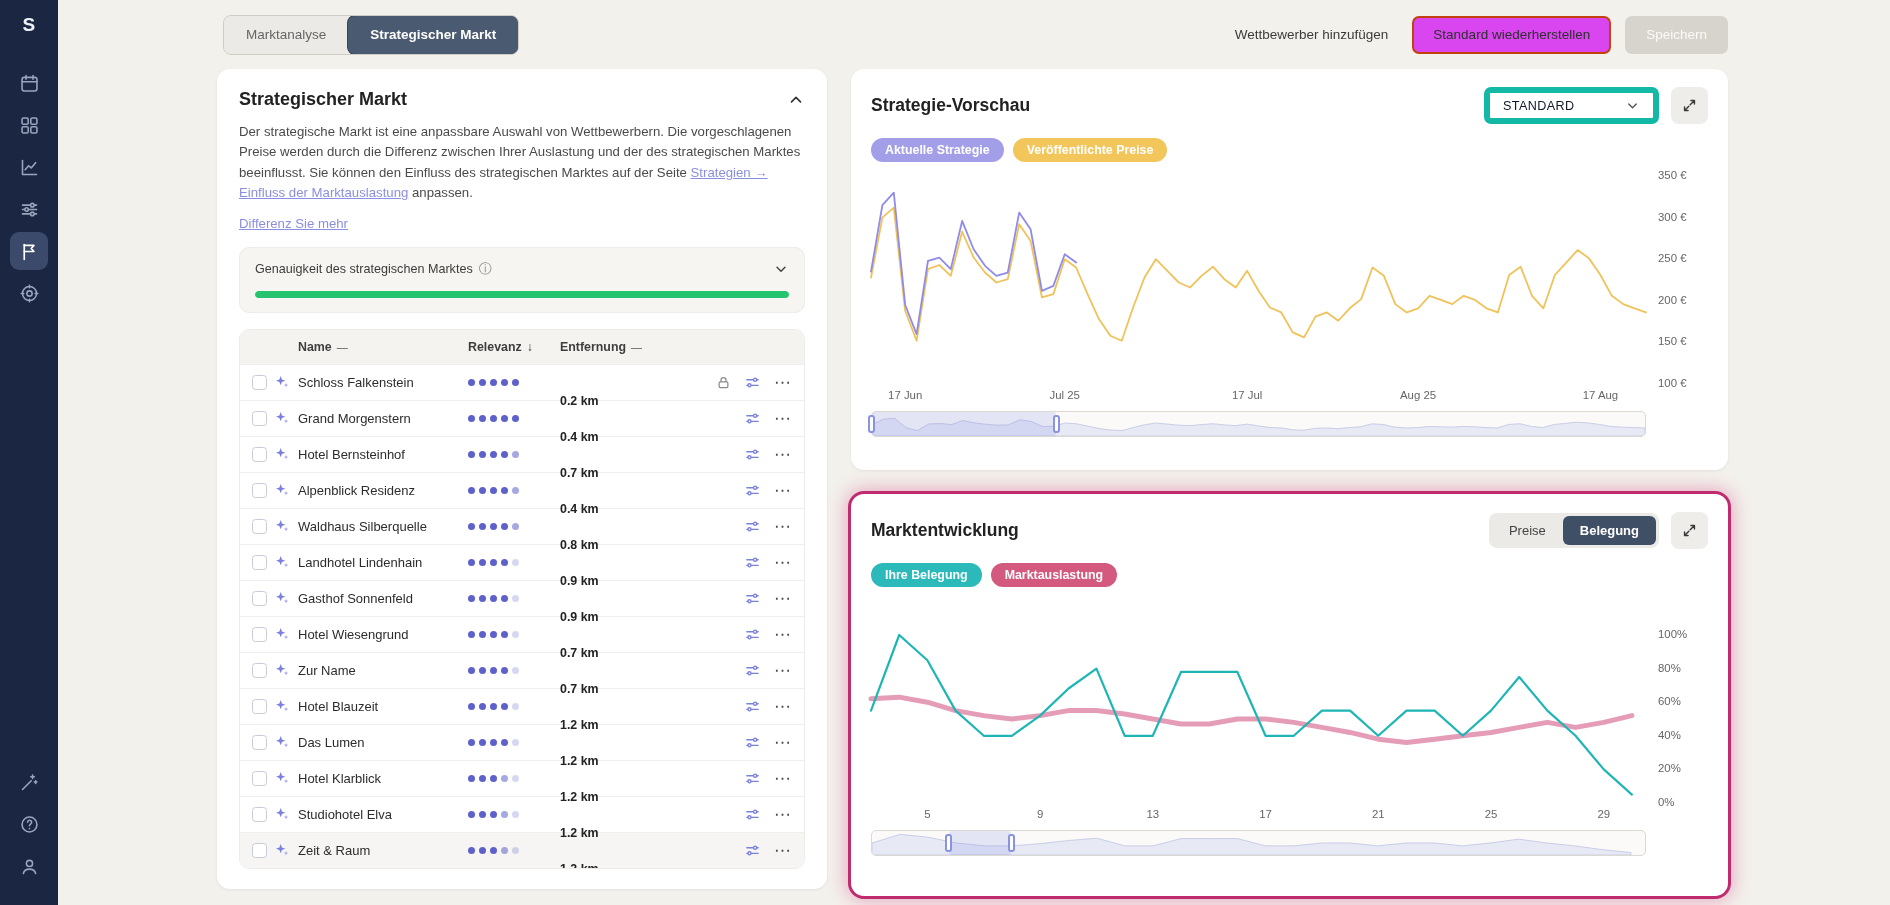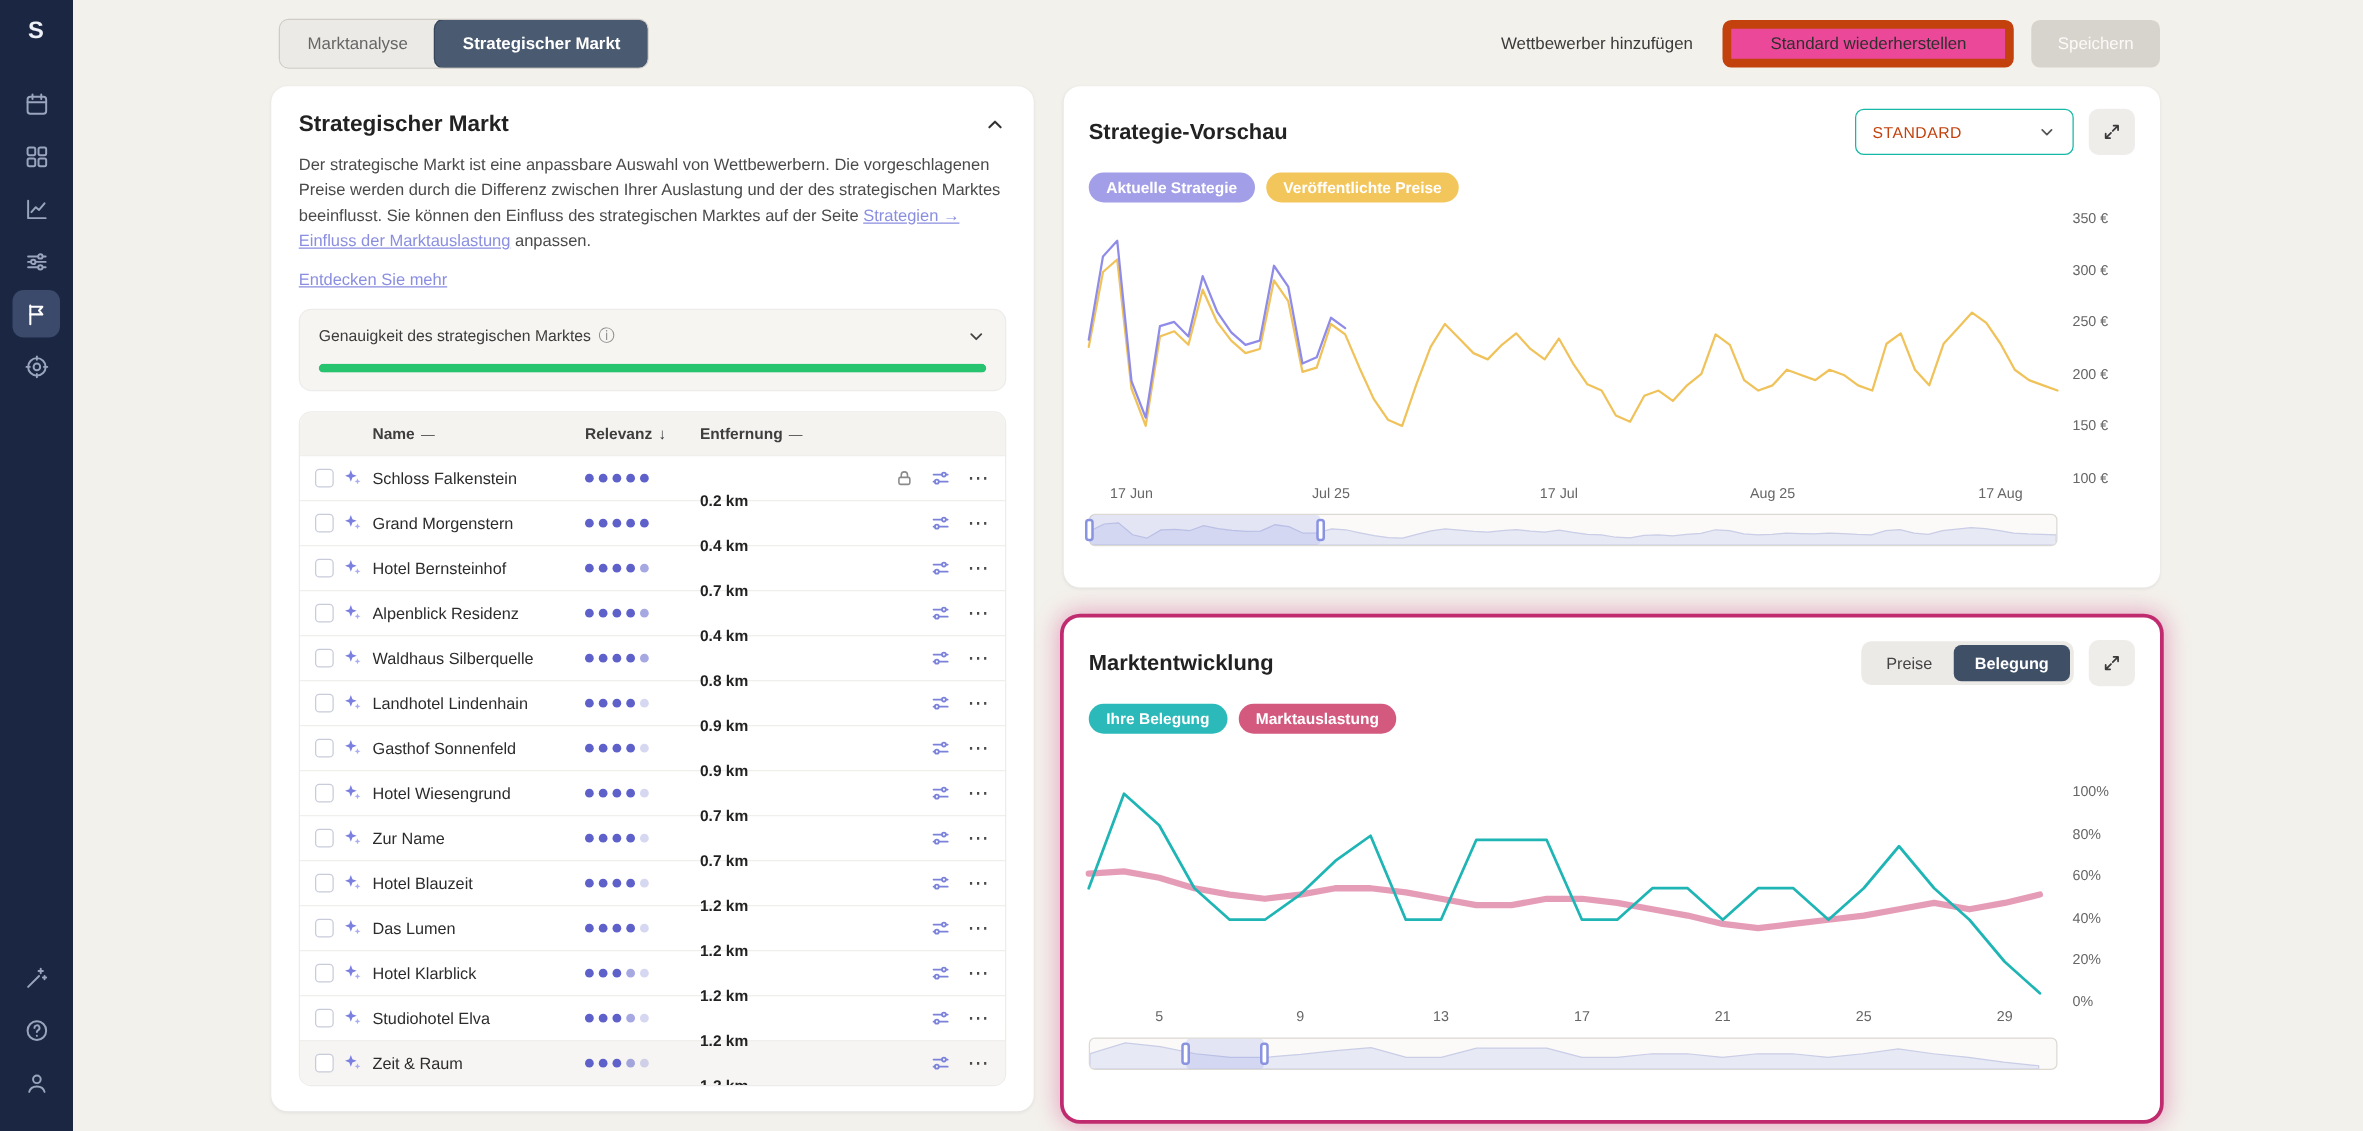--- a/index.html
+++ b/index.html
@@ -17,21 +17,21 @@
 
   
   .content { margin-left:58px; padding:0 162px 0 159px; }
   .topbar { height:69px; display:flex; align-items:center; gap:14px; }
   .hotel-select { width:288px; height:38px; background:#fff; border:1px solid #d8d4ce; border-radius:7px; display:flex; align-items:center; justify-content:space-between; padding:0 13px; font-size:13.5px; color:#333; cursor:pointer; }
   .tabgroup { display:flex; border-radius:8px; overflow:hidden; border:1px solid #cfccc6; margin-left:6px; }
   .tab { height:38px; display:flex; align-items:center; padding:0 22px; font-size:13.5px; color:#666; background:#eceae6; cursor:pointer; }
   .tab.active { background:#4a5a70; color:#fff; border-radius:7px; font-weight:600; box-shadow:0 0 0 1px #37455a; }
   .topbar .grow { flex:1; }
   .txt-btn { font-size:13.5px; color:#3b3b3b; cursor:pointer; margin-right:10px; }
-  .btn-outline { height:38px; padding:0 31px; background:#ec4899; border:7px solid #c2410c; border-radius:7px; font-size:13.5px; color:#2f2f2f; display:flex; align-items:center; cursor:pointer; }
+  .btn-outline { height:38px; padding:0 19px; background:#d946ef; border:2px solid #c2410c; border-radius:7px; font-size:13.5px; color:#2f2f2f; display:flex; align-items:center; cursor:pointer; }
   .btn-disabled { height:38px; padding:0 21px; background:#d7d4ce; border:none; border-radius:7px; font-size:13.5px; color:#fbfaf7; display:flex; align-items:center; }
 
   .layout { display:flex; gap:24px; align-items:flex-start; }
   .card { background:#fff; border-radius:13px; box-shadow:0 1px 3px rgba(25,25,50,.07); }
 
   
   .left-card { width:610px; height:820px; padding:20px 22px; }
   .panel-head { display:flex; align-items:center; justify-content:space-between; }
   .panel-title { font-size:18px; font-weight:700; color:#222; }
   .desc { margin-top:12px; font-size:13.2px; line-height:1.55; color:#4a4a4a; }
@@ -62,21 +62,21 @@
   .more { font-size:17px; color:#4a4a4a; line-height:1; cursor:pointer; letter-spacing:1px; }
 
   
   .right-col { width:877px; display:flex; flex-direction:column; gap:24px; }
   .right-card { padding:18px 20px; }
   .strategy-card { height:401px; }
   .market-card { height:402px; box-shadow:0 0 0 3px #c02a6e, 0 0 18px 5px rgba(208,58,130,.38); }
   .card-head { display:flex; align-items:center; }
   .card-title { font-size:17.5px; font-weight:700; color:#222; }
   .card-head .grow { flex:1; }
-  .preset { height:37px; min-width:175px; border:1px solid #14b8a6; border-radius:7px; display:flex; align-items:center; justify-content:space-between; padding:0 13px; font-size:12.6px; letter-spacing:.4px; color:#c2410c; cursor:pointer; margin-right:12px; }
+  .preset { height:37px; min-width:175px; border:6px solid #14b8a6; border-radius:7px; display:flex; align-items:center; justify-content:space-between; padding:0 13px; font-size:12.6px; letter-spacing:.4px; color:#0f172a; cursor:pointer; margin-right:12px; }
   .iconbtn { width:37px; height:37px; background:#efedea; border-radius:8px; display:grid; place-items:center; cursor:pointer; }
   .toggle { display:flex; background:#eceae7; border-radius:8px; padding:3px; margin-right:12px; }
   .toggle .opt { padding:7px 17px; font-size:13px; color:#444; border-radius:6px; cursor:pointer; }
   .toggle .opt.active { background:#3f4f66; color:#fff; font-weight:600; }
   .chips { display:flex; gap:9px; margin-top:14px; }
   .chip { display:inline-flex; align-items:center; color:#fff; font-size:12.4px; font-weight:600; padding:5px 14px; border-radius:14px; cursor:pointer; }
 
   .chart-main { display:flex; margin-top:14px; }
   #strategy-chart .chart-main { height:208px; }
   #market-chart .chart-main { height:168px; margin-top:48px; }
@@ -180,21 +180,21 @@
     <section class="card left-card">
       <div class="panel-head">
         <span class="panel-title">Strategischer Markt</span>
         <svg width="18" height="18" viewBox="0 0 24 24" fill="none" stroke="#333" stroke-width="2.2" stroke-linecap="round" stroke-linejoin="round" style="cursor:pointer">
             <path d="M6 14.5l6-6 6 6"></path>
           </svg>
       </div>
 
       <p class="desc"><span>Der strategische Markt ist eine anpassbare Auswahl von Wettbewerbern. Die vorgeschlagenen Preise werden durch die Differenz zwischen Ihrer Auslastung und der des strategischen Marktes beeinflusst. Sie können den Einfluss des strategischen Marktes auf der Seite </span><span class="plink">Strategien → Einfluss der Marktauslastung</span><span> anpassen.</span></p>
 
-      <span class="discover">Entdecken Sie mehr</span>
+      <span class="discover">Differenz Sie mehr</span>
 
       <div class="accuracy">
         <div class="accuracy-head">
           <span>Genauigkeit des strategischen Marktes</span>
           <span class="info">ⓘ</span>
           <span class="chev">
             <svg width="16" height="16" viewBox="0 0 24 24" fill="none" stroke="#444" stroke-width="2.2" stroke-linecap="round" stroke-linejoin="round">
                 <path d="M6 9.5l6 6 6-6"></path>
               </svg>
           </span>

